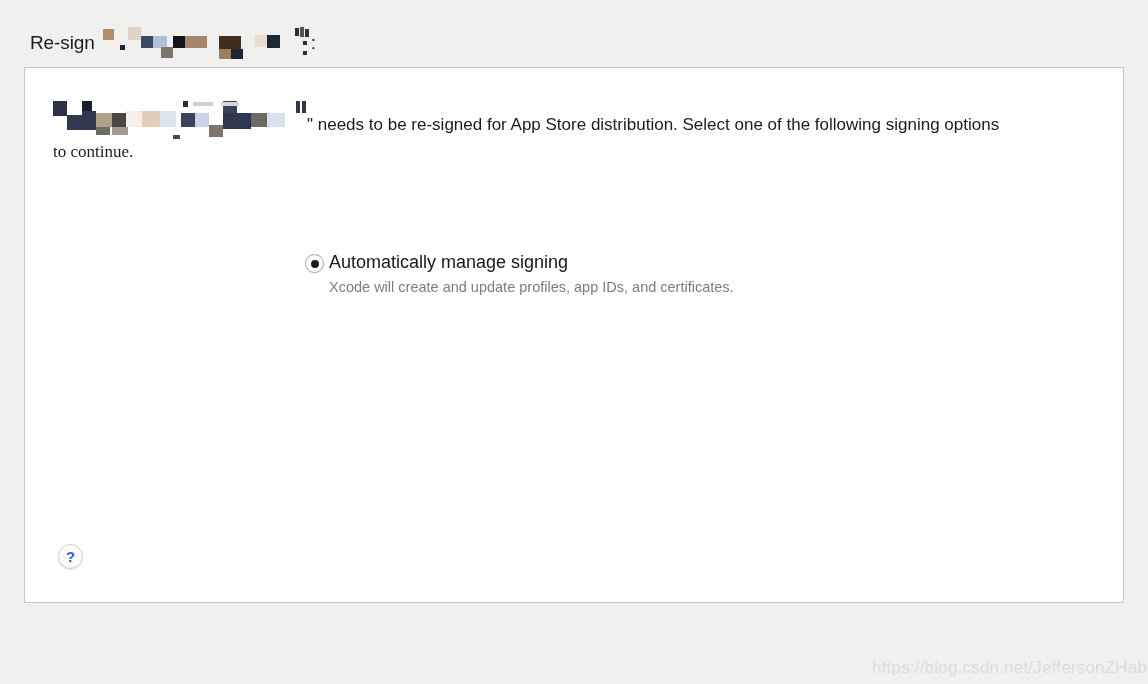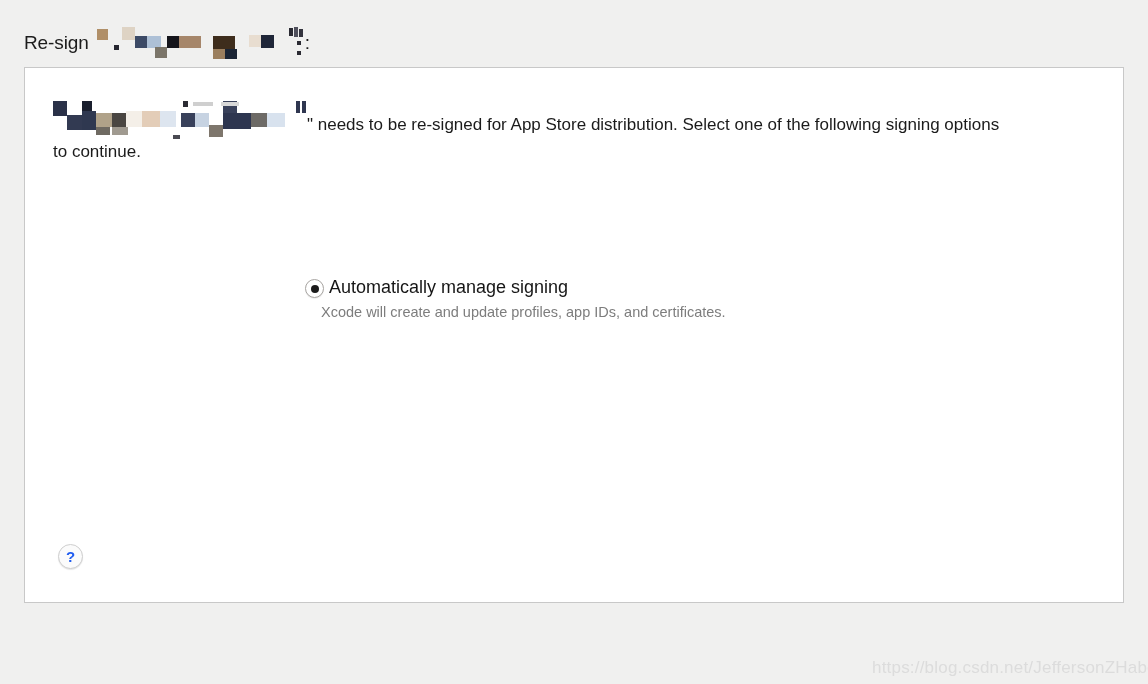--- a/index.html
+++ b/index.html
@@ -12,21 +12,21 @@
     background: #f0f0ef;
     font-family: "Liberation Sans", sans-serif;
     -webkit-font-smoothing: antialiased;
     overflow: hidden;
     position: relative;
   }
 
   
   .title-row {
     position: absolute;
-    left: 24px;
+    left: 30px;
     top: 28px;
     height: 30px;
     display: flex;
     align-items: center;
     font-size: 19px;
     color: #1c1c1c;
     letter-spacing: -0.1px;
   }
   .title-text {
     white-space: pre;
@@ -63,27 +63,28 @@
     position: absolute;
     left: 28px;
     top: 33px;
     width: 1046px;
     font-size: 17px;
     line-height: 26px;
     color: #1b1b1b;
   }
   .intro .line2 {
     display: block;
+    font-family: Liberation Serif, serif;
   }
 
   
   .options {
     position: absolute;
     left: 255px;
-    top: 208px;
+    top: 183px;
     width: 700px;
   }
   .option {
     position: relative;
     padding-left: 37px;
     margin-bottom: 21px;
   }
   .radio {
     position: absolute;
     left: 25px;
@@ -116,21 +117,21 @@
     font-size: 18px;
     line-height: 22px;
     color: #161616;
     margin-left: 12px;
   }
   .option-desc {
     display: block;
     font-size: 14.5px;
     line-height: 21px;
     color: #7d7d7d;
-    margin-left: 4px;
+    margin-left: 12px;
     margin-top: 4px;
   }
 
   
   .help-button {
     position: absolute;
     left: 33px;
     bottom: 33px;
     width: 25px;
     height: 25px;

